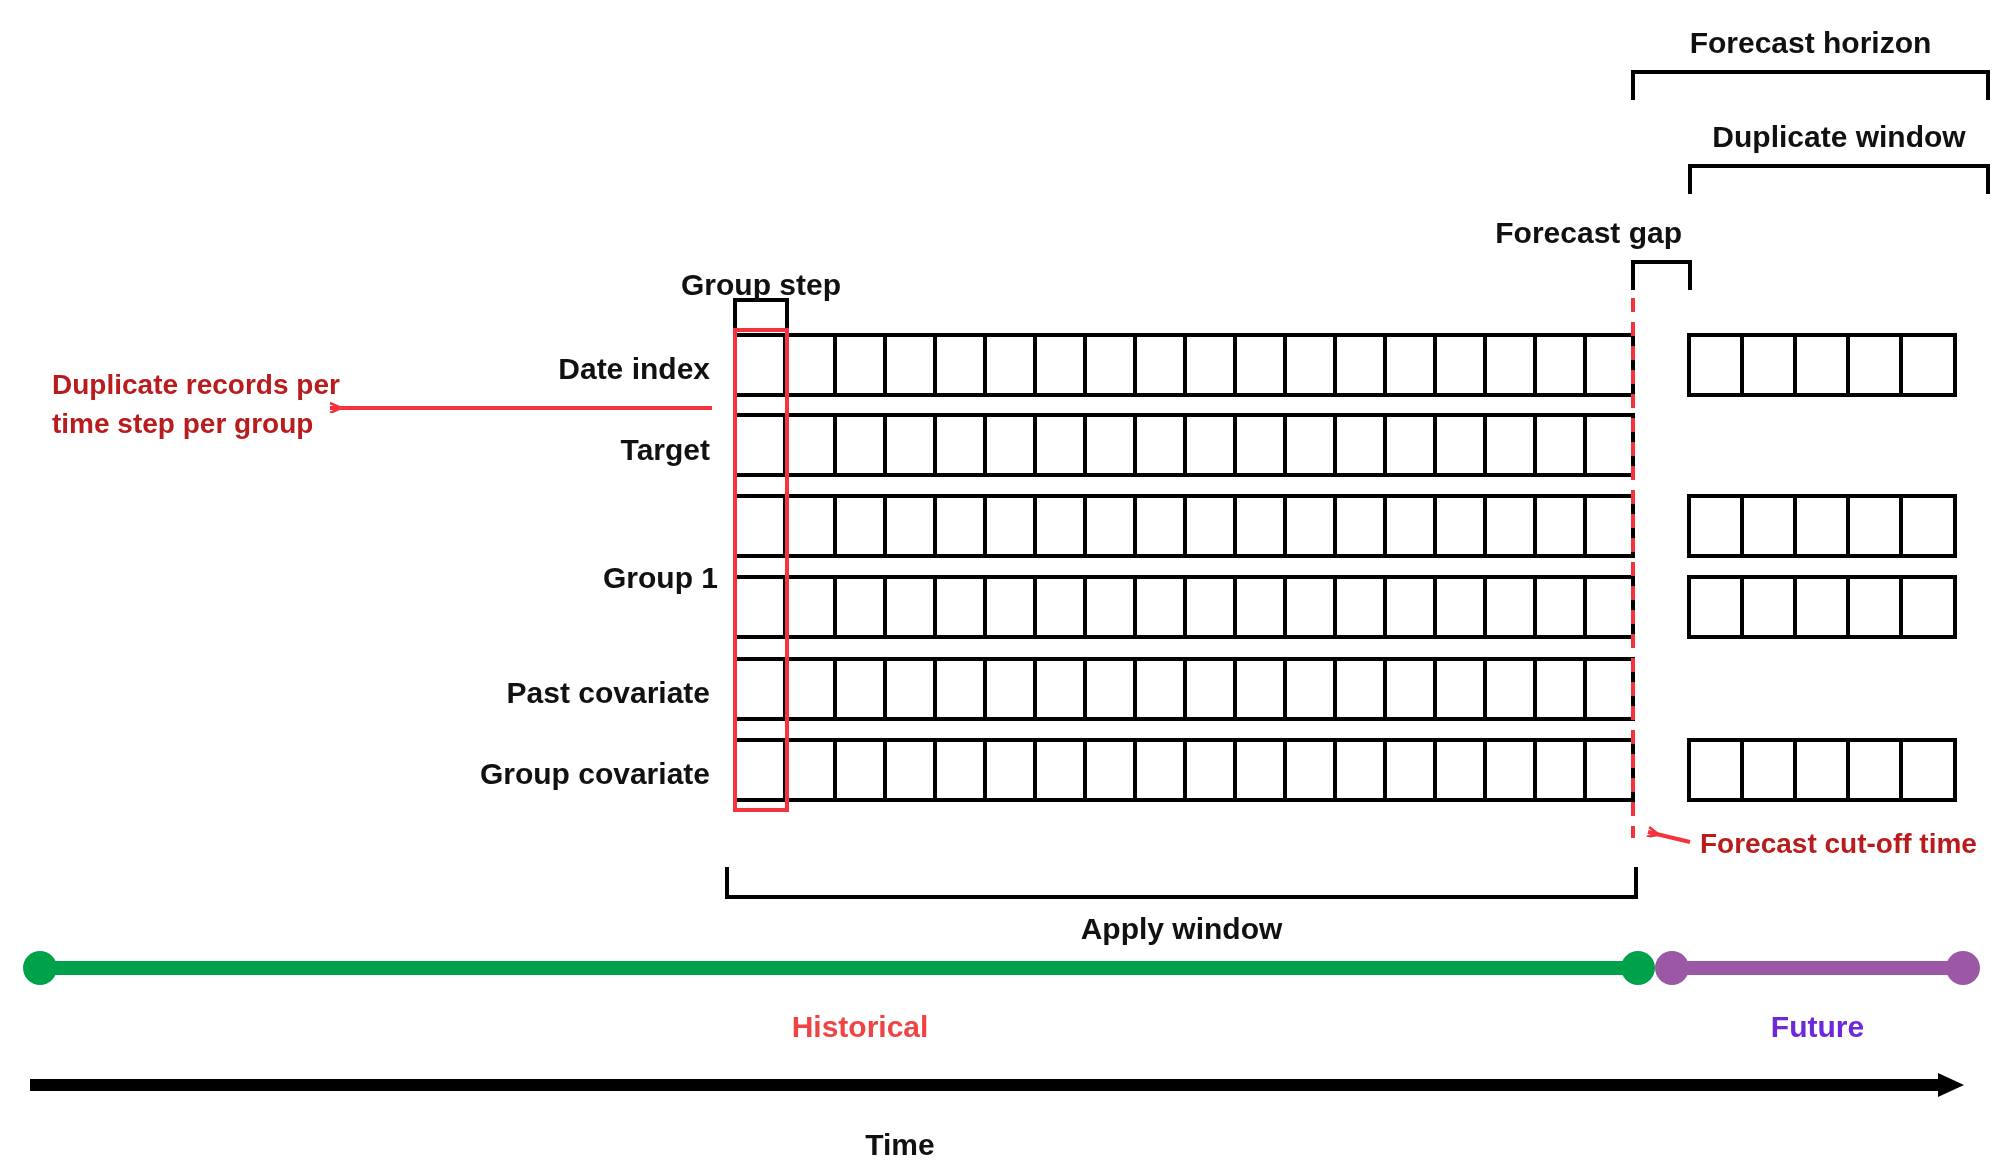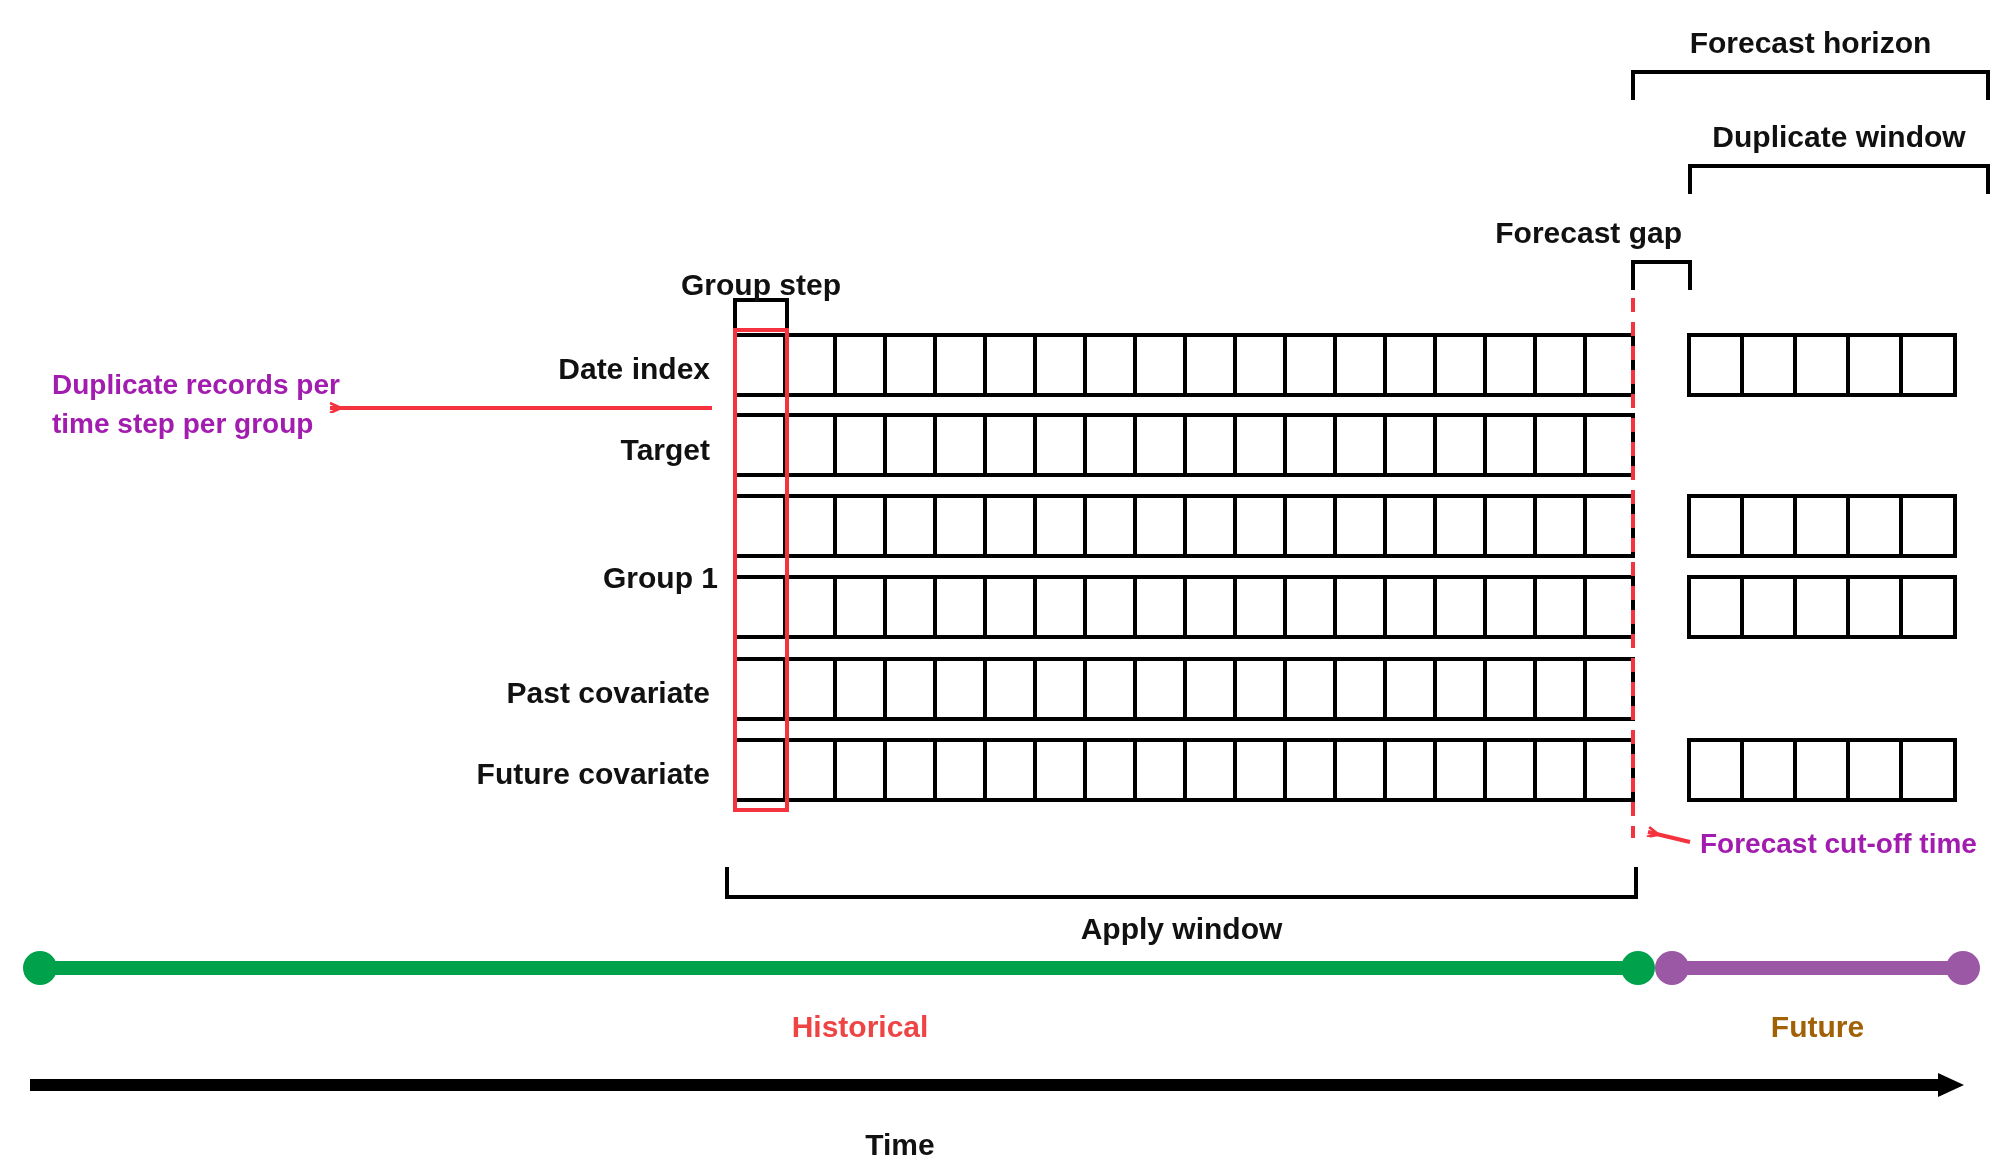--- a/index.html
+++ b/index.html
@@ -3,23 +3,23 @@
 <meta charset="utf-8">
 <style>
   html,body{margin:0;padding:0;background:#ffffff;}
   body{width:2000px;height:1166px;overflow:hidden;
        font-family:"Liberation Sans","DejaVu Sans",sans-serif;}
   #stage{position:relative;width:2000px;height:1166px;background:#fff;padding-left:24px;}
   svg#canvas{position:absolute;left:0;top:0;width:2000px;height:1166px;}
   .lbl{position:absolute;font-weight:700;color:#111;white-space:nowrap;}
   .lbl-row{font-size:30px;text-align:right;}
   .lbl-top{font-size:30px;}
-  .red{color:#a21caf;}
+  .red{color:#b91c1c;}
   .green{color:#ef4444;}
-  .purple{color:#a16207;}
+  .purple{color:#6d28d9;}
 </style>
 </head>
 <body>
 
 <div id="stage">
 
   <svg id="canvas" viewBox="0 0 2000 1166">
     <defs>
       <marker id="arrowRed" markerWidth="14" markerHeight="14" refX="11" refY="5" orient="auto" markerUnits="userSpaceOnUse">
         <path d="M11,0 L0,5 L11,10" fill="none" stroke="#f5333f" stroke-width="2.6"></path>
@@ -239,21 +239,21 @@
 
   <div class="lbl lbl-row" style="left:280px;top:433px;width:430px;">Target</div>
 
   <div class="lbl lbl-row" style="left:280px;top:352px;width:430px;">Date index</div>
 
   <div class="lbl lbl-row" style="left:288px;top:513px;width:430px;margin-top:48px;">Group 1</div>
 
 
   <div class="lbl lbl-row" style="left:280px;top:676px;width:430px;">Past covariate</div>
 
-  <div class="lbl lbl-row" style="left:280px;top:757px;width:430px;">Future covariate</div>
+  <div class="lbl lbl-row" style="left:280px;top:757px;width:430px;">Group covariate</div>
 
   <div class="lbl red" style="left:52px;top:369px;font-size:28px;font-weight:700;">Duplicate records per</div>
 
   <div class="lbl red" style="left:52px;top:408px;font-size:28px;font-weight:700;">time step per group</div>
 
   <div class="lbl red" style="left:1700px;top:828px;font-size:28px;font-weight:700;">Forecast cut-off time</div>
 
   <div class="lbl lbl-top" style="left:727px;top:912px;width:909px;text-align:center;">Apply window</div>
 
   <div class="lbl green" style="left:660px;top:1010px;width:400px;text-align:center;font-size:30px;font-weight:700;">Historical</div>

